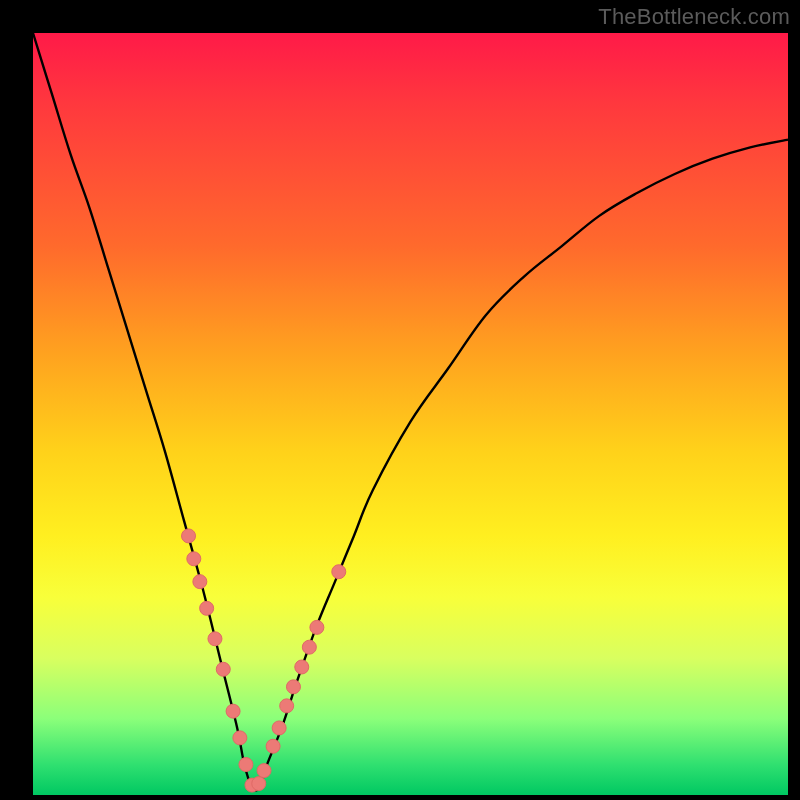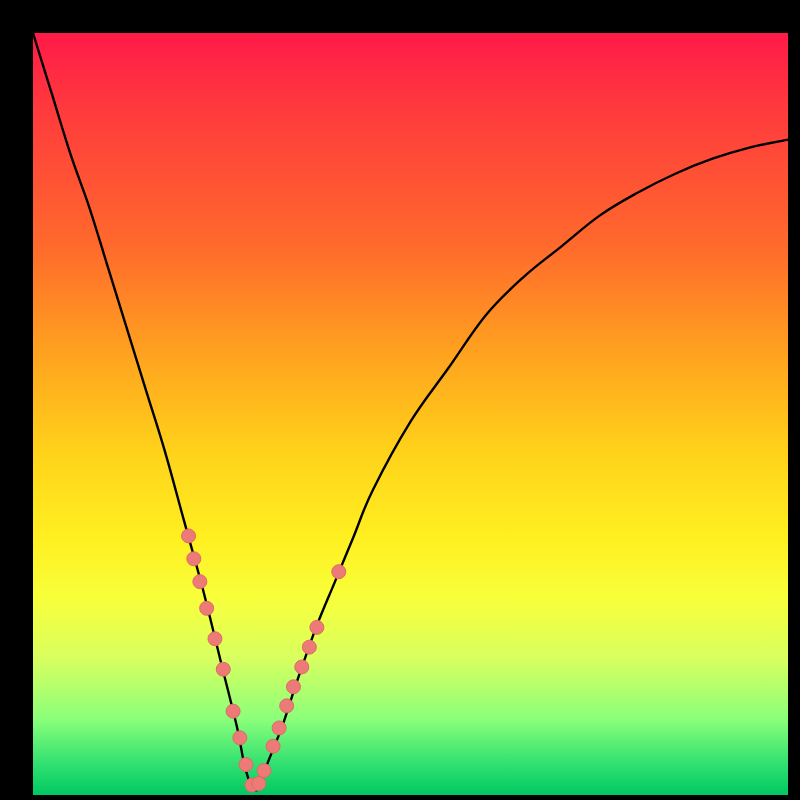--- a/index.html
+++ b/index.html
@@ -82,13 +82,14 @@
           <circle cx="253.68" cy="672.85" r="7" fill="#ec7a76" stroke="#e06a66" stroke-width="1"></circle>
           <circle cx="260.47" cy="653.80" r="7" fill="#ec7a76" stroke="#e06a66" stroke-width="1"></circle>
           <circle cx="268.78" cy="633.98" r="7" fill="#ec7a76" stroke="#e06a66" stroke-width="1"></circle>
           <circle cx="276.33" cy="614.17" r="7" fill="#ec7a76" stroke="#e06a66" stroke-width="1"></circle>
           <circle cx="283.88" cy="594.36" r="7" fill="#ec7a76" stroke="#e06a66" stroke-width="1"></circle>
           <circle cx="305.78" cy="538.73" r="7" fill="#ec7a76" stroke="#e06a66" stroke-width="1"></circle>
         </g>
     </svg>
   </div>
 
+  <div class="watermark">TheBottleneck.com</div>
 </div>
 
 </body></html>

